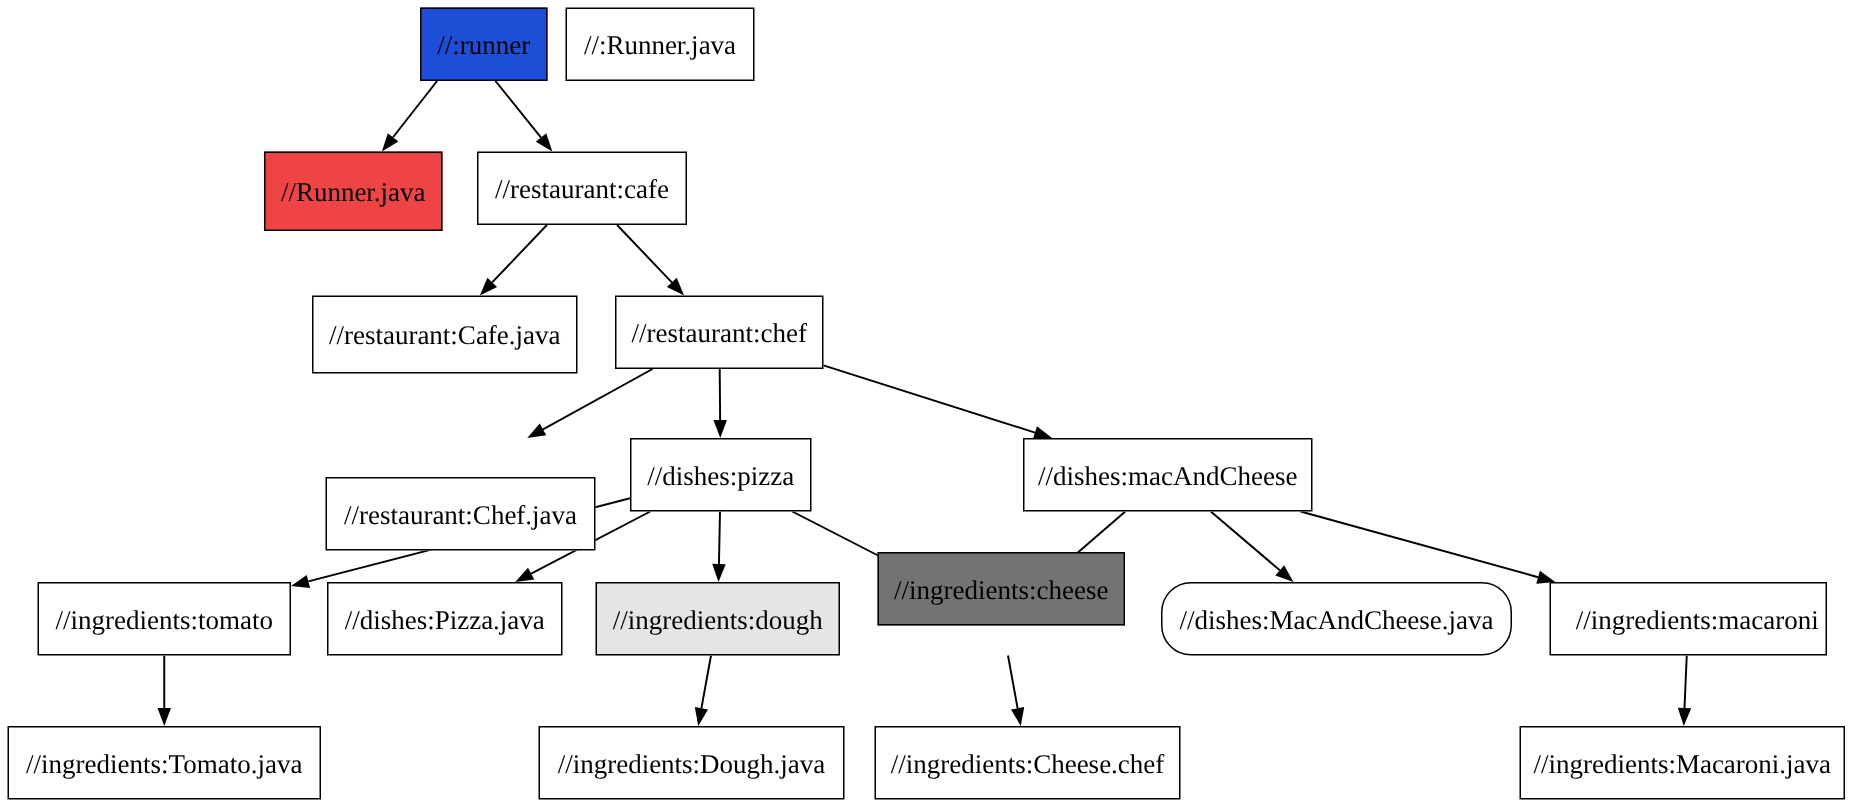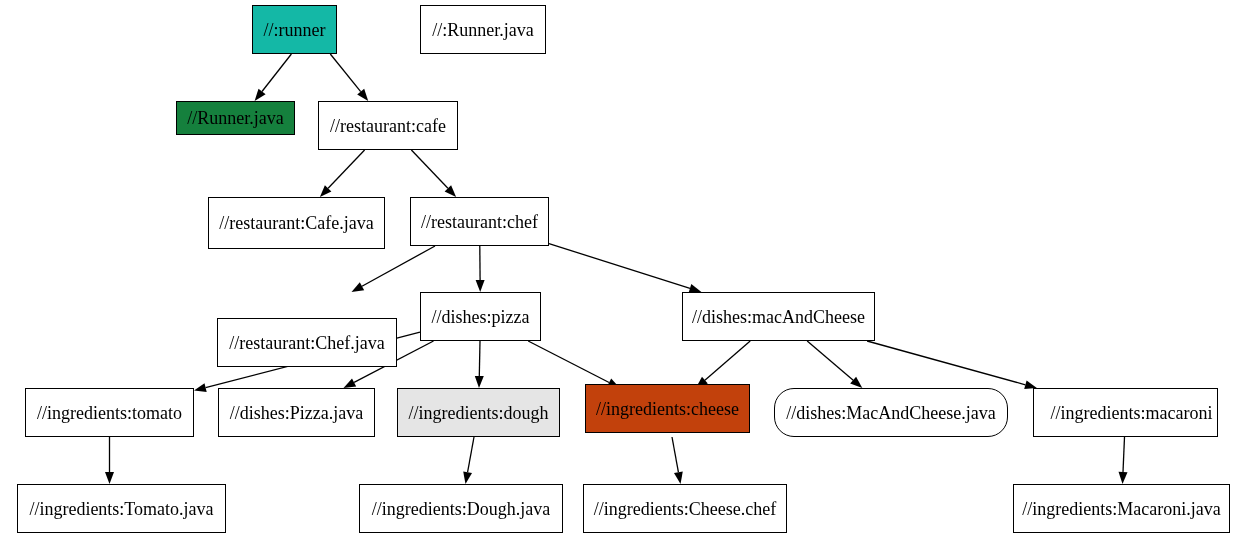--- a/index.html
+++ b/index.html
@@ -113,27 +113,27 @@
       <g>
         <line x1="672.0" y1="437.0" x2="678.4" y2="472.2" stroke="#000000" stroke-width="1.3"></line>
         <polygon points="680.5,484.0 674.0,473.0 682.8,471.4" fill="#000000"></polygon>
       </g>
       <g>
         <line x1="1124.5" y1="437.0" x2="1123.0" y2="472.0" stroke="#000000" stroke-width="1.3"></line>
         <polygon points="1122.5,484.0 1118.5,471.8 1127.5,472.2" fill="#000000"></polygon>
       </g>
     </svg>
   <div id="nodes-layer">
-      <div class="node" style="left: 252px; top: 5px; width: 85px; height: 49px; border-color: rgb(0, 0, 0); background: #14b8a6; color: rgb(0, 0, 0);">
+      <div class="node" style="left: 280px; top: 5px; width: 85px; height: 49px; border-color: rgb(0, 0, 0); background: #1d4ed8; color: rgb(0, 0, 0);">
         <span class="node-label">//:runner</span>
       </div>
-      <div class="node" style="left: 377px; top: 5px; width: 126px; height: 49px; border-color: rgb(0, 0, 0); background: rgb(255, 255, 255); color: rgb(0, 0, 0); margin-left: 43px;">
+      <div class="node" style="left: 377px; top: 5px; width: 126px; height: 49px; border-color: rgb(0, 0, 0); background: rgb(255, 255, 255); color: rgb(0, 0, 0);">
         <span class="node-label">//:Runner.java</span>
       </div>
-      <div class="node" style="left: 176px; top: 101px; width: 119px; height: 34px; border-color: rgb(0, 0, 0); background: #15803d; color: rgb(0, 0, 0);">
+      <div class="node" style="left: 176px; top: 101px; width: 119px; height: 53px; border-color: rgb(0, 0, 0); background: #ef4444; color: rgb(0, 0, 0);">
         <span class="node-label">//Runner.java</span>
       </div>
       <div class="node" style="left: 318px; top: 101px; width: 140px; height: 49px; border-color: rgb(0, 0, 0); background: rgb(255, 255, 255); color: rgb(0, 0, 0);">
         <span class="node-label">//restaurant:cafe</span>
       </div>
       <div class="node" style="left: 208px; top: 197px; width: 177px; height: 52px; border-color: rgb(0, 0, 0); background: rgb(255, 255, 255); color: rgb(0, 0, 0);">
         <span class="node-label">//restaurant:Cafe.java</span>
       </div>
       <div class="node" style="left: 410px; top: 197px; width: 139px; height: 49px; border-color: rgb(0, 0, 0); background: rgb(255, 255, 255); color: rgb(0, 0, 0);">
         <span class="node-label">//restaurant:chef</span>
@@ -149,30 +149,30 @@
       </div>
       <div class="node" style="left: 25px; top: 388px; width: 169px; height: 49px; border-color: rgb(0, 0, 0); background: rgb(255, 255, 255); color: rgb(0, 0, 0);">
         <span class="node-label">//ingredients:tomato</span>
       </div>
       <div class="node" style="left: 218px; top: 388px; width: 157px; height: 49px; border-color: rgb(0, 0, 0); background: rgb(255, 255, 255); color: rgb(0, 0, 0);">
         <span class="node-label">//dishes:Pizza.java</span>
       </div>
       <div class="node" style="left: 397px; top: 388px; width: 163px; height: 49px; border-color: rgb(0, 0, 0); background: #e5e5e5; color: rgb(0, 0, 0);">
         <span class="node-label">//ingredients:dough</span>
       </div>
-      <div class="node" style="left: 585px; top: 384px; width: 165px; height: 49px; border-color: rgb(0, 0, 0); background: #c2410c; color: rgb(0, 0, 0);">
+      <div class="node" style="left: 585px; top: 368px; width: 165px; height: 49px; border-color: rgb(0, 0, 0); background: #737373; color: rgb(0, 0, 0);">
         <span class="node-label">//ingredients:cheese</span>
       </div>
       <div class="node" style="left: 774px; top: 388px; width: 234px; height: 49px; border-color: rgb(0, 0, 0); background: rgb(255, 255, 255); color: rgb(0, 0, 0); border-radius: 20px;">
         <span class="node-label">//dishes:MacAndCheese.java</span>
       </div>
       <div class="node" style="left: 1033px; top: 388px; width: 185px; height: 49px; border-color: rgb(0, 0, 0); background: rgb(255, 255, 255); color: rgb(0, 0, 0); padding-left: 12px;">
         <span class="node-label">//ingredients:macaroni</span>
       </div>
-      <div class="node" style="left: 5px; top: 484px; width: 209px; height: 49px; border-color: rgb(0, 0, 0); background: rgb(255, 255, 255); color: rgb(0, 0, 0); margin-left: 12px;">
+      <div class="node" style="left: 5px; top: 484px; width: 209px; height: 49px; border-color: rgb(0, 0, 0); background: rgb(255, 255, 255); color: rgb(0, 0, 0);">
         <span class="node-label">//ingredients:Tomato.java</span>
       </div>
       <div class="node" style="left: 359px; top: 484px; width: 204px; height: 49px; border-color: rgb(0, 0, 0); background: rgb(255, 255, 255); color: rgb(0, 0, 0);">
         <span class="node-label">//ingredients:Dough.java</span>
       </div>
       <div class="node" style="left: 583px; top: 484px; width: 204px; height: 49px; border-color: rgb(0, 0, 0); background: rgb(255, 255, 255); color: rgb(0, 0, 0);">
         <span class="node-label">//ingredients:Cheese.chef</span>
       </div>
       <div class="node" style="left: 1013px; top: 484px; width: 217px; height: 49px; border-color: rgb(0, 0, 0); background: rgb(255, 255, 255); color: rgb(0, 0, 0);">
         <span class="node-label">//ingredients:Macaroni.java</span>

